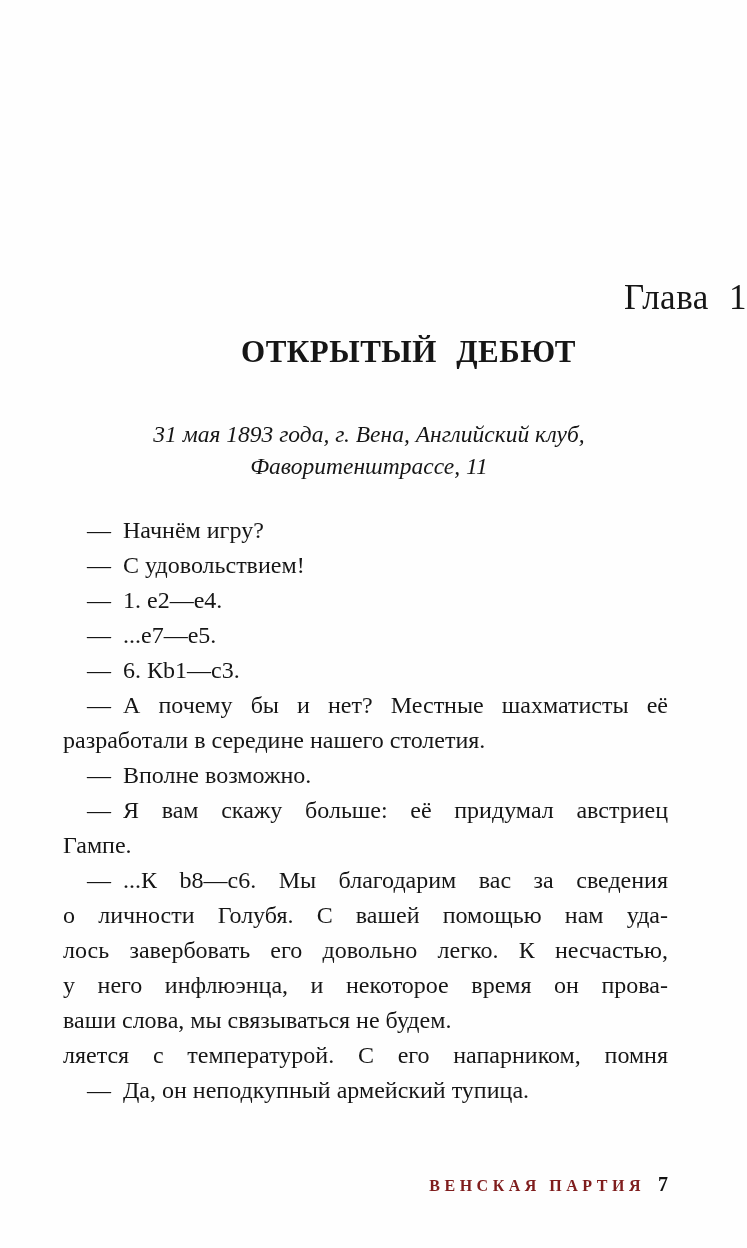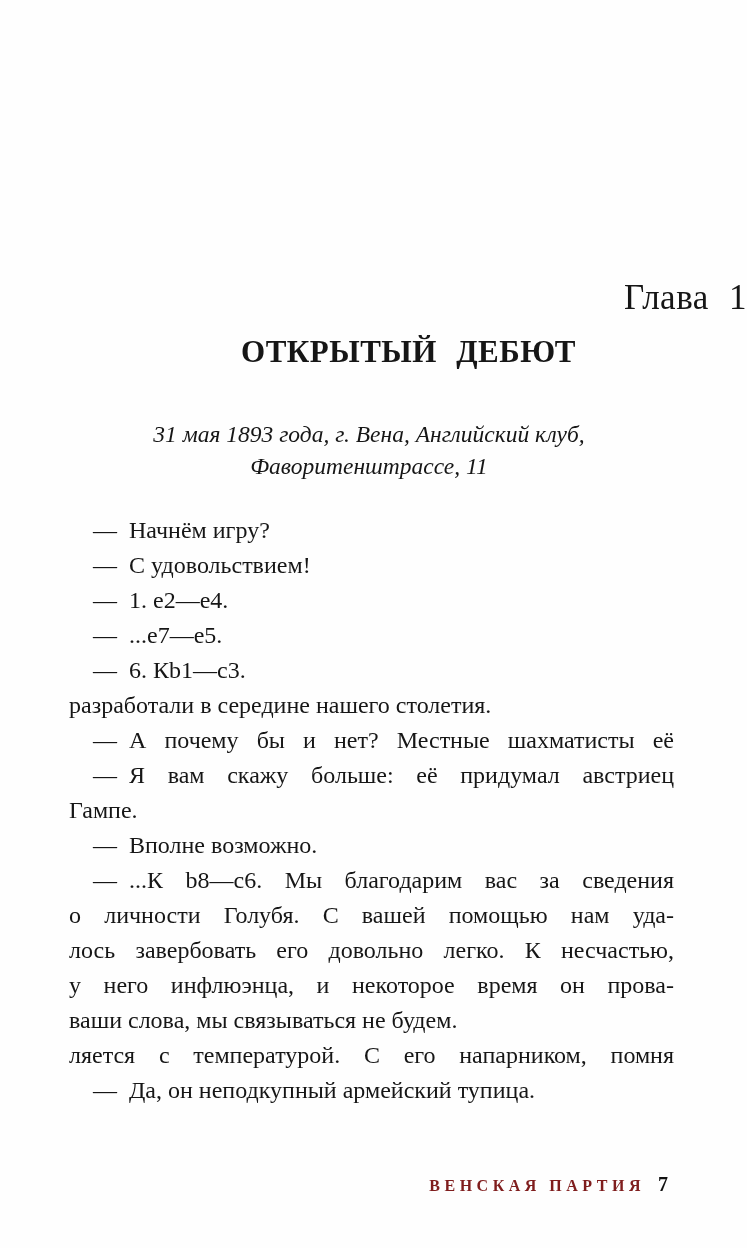--- a/index.html
+++ b/index.html
@@ -46,21 +46,21 @@
     left: 66px;
     width: 606px;
     text-align: center;
     font-style: italic;
     font-size: 23.5px;
     line-height: 32px;
   }
   .body-text {
     position: absolute;
     top: 513px;
-    left: 69px;
+    left: 63px;
     width: 605px;
     font-size: 24px;
     line-height: 35px;
   }
   .para { margin: 0; }
   .line {
     text-align: left;
     white-space: normal;
   }
   .line.fill {
@@ -114,29 +114,29 @@
       <div class="para">
         <div class="line first">— 1. е2—е4.</div>
       </div>
       <div class="para">
         <div class="line first">— ...е7—е5.</div>
       </div>
       <div class="para">
         <div class="line first">— 6. Кb1—с3.</div>
       </div>
       <div class="para">
+        <div class="line first fill">— А почему бы и нет? Местные шахматисты её</div>
         <div class="line">разработали в середине нашего столетия.</div>
-        <div class="line first fill">— А почему бы и нет? Местные шахматисты её</div>
+      </div>
+      <div class="para">
+        <div class="line first">— Вполне возможно.</div>
       </div>
       <div class="para">
         <div class="line first fill">— Я вам скажу больше: её придумал австриец</div>
         <div class="line">Гампе.</div>
-      </div>
-      <div class="para">
-        <div class="line first">— Вполне возможно.</div>
       </div>
       <div class="para">
         <div class="line first fill">— ...К b8—с6. Мы благодарим вас за сведения</div>
         <div class="line fill">о личности Голубя. С вашей помощью нам уда-</div>
         <div class="line fill">лось завербовать его довольно легко. К несчастью,</div>
         <div class="line fill">у него инфлюэнца, и некоторое время он прова-</div>
         <div class="line">ваши слова, мы связываться не будем.</div>
         <div class="line fill">ляется с температурой. С его напарником, помня</div>
       </div>
       <div class="para">

